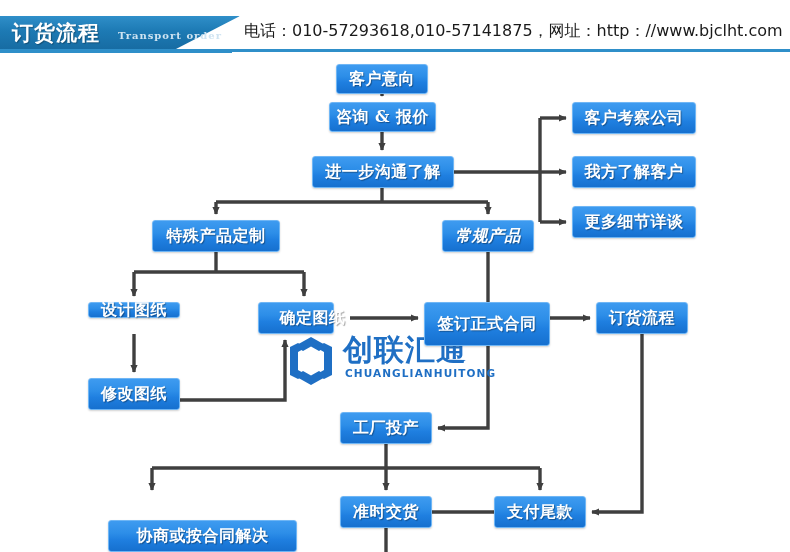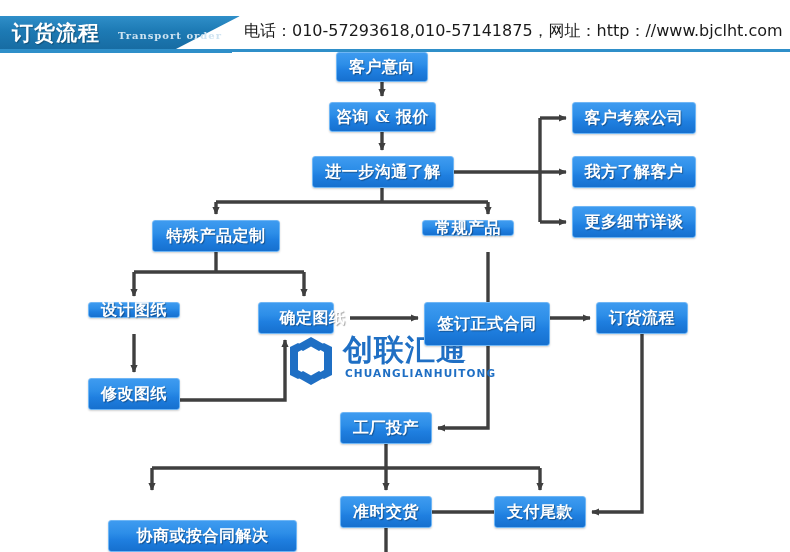--- a/index.html
+++ b/index.html
@@ -220,28 +220,28 @@
         <path d="M47,40 L39,44 L31,39.5 L39,35 L39,26 L47,21 Z"></path>
         <path d="M5,21 L13,26 L13,35 L21,39.5 L13,44 L5,40 Z"></path>
         <rect x="20" y="20" width="12" height="12" transform="rotate(45 26 26)" fill="#ffffff"></rect>
       </g>
     </svg>
     <div id="wm-sub">CHUANGLIANHUITONG</div>
     <div id="wm-text">创联汇通</div>
   </div>
 
   <div id="nodes">
-      <div class="node" style="left: 336px; top: 12px; width: 92px; height: 30px;">客户意向</div>
+      <div class="node" style="left: 336px; top: 24px; width: 92px; height: 30px;">客户意向</div>
       <div class="node" style="left: 329px; top: 62px; width: 107px; height: 30px;">咨询 &amp; 报价</div>
       <div class="node" style="left: 312px; top: 116px; width: 142px; height: 32px;">进一步沟通了解</div>
       <div class="node" style="left: 572px; top: 62px; width: 124px; height: 32px;">客户考察公司</div>
       <div class="node" style="left: 572px; top: 116px; width: 124px; height: 32px;">我方了解客户</div>
       <div class="node" style="left: 572px; top: 166px; width: 124px; height: 32px;">更多细节详谈</div>
       <div class="node" style="left: 152px; top: 180px; width: 128px; height: 32px;">特殊产品定制</div>
-      <div class="node" style="left: 422px; top: 180px; width: 92px; height: 16px;">常规产品</div>
+      <div class="node" style="left: 442px; top: 180px; width: 92px; height: 32px; font-style: italic;">常规产品</div>
       <div class="node" style="left: 88px; top: 262px; width: 92px; height: 16px;">设计图纸</div>
       <div class="node" style="left: 258px; top: 262px; width: 76px; height: 32px; padding-left: 33px;">确定图纸</div>
       <div class="node" style="left: 424px; top: 262px; width: 126px; height: 44px;">签订正式合同</div>
       <div class="node" style="left: 596px; top: 262px; width: 92px; height: 32px;">订货流程</div>
       <div class="node" style="left: 88px; top: 338px; width: 92px; height: 32px;">修改图纸</div>
       <div class="node" style="left: 340px; top: 372px; width: 92px; height: 32px;">工厂投产</div>
       <div class="node" style="left: 72px; top: 480px; width: 189px; height: 32px; margin-left: 36px;">协商或按合同解决</div>
       <div class="node" style="left: 340px; top: 456px; width: 92px; height: 32px;">准时交货</div>
       <div class="node" style="left: 494px; top: 456px; width: 92px; height: 32px;">支付尾款</div>
     </div>

